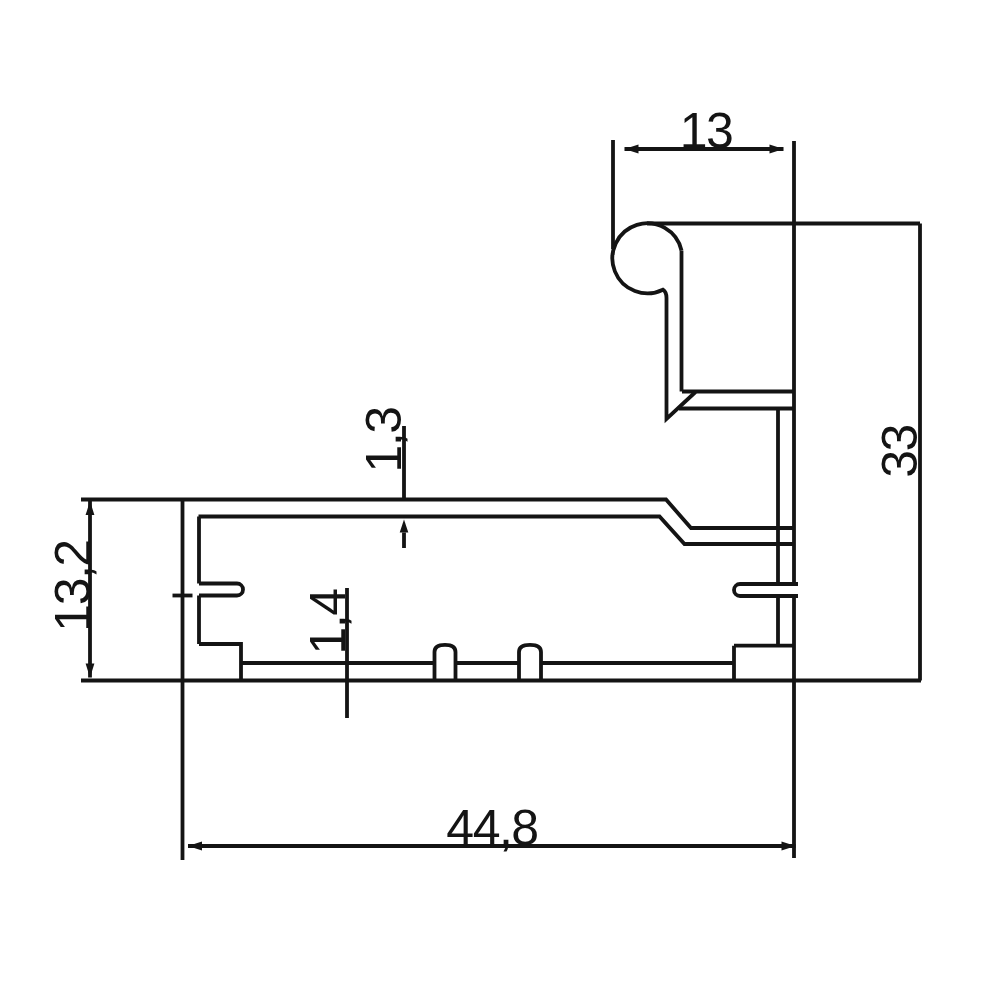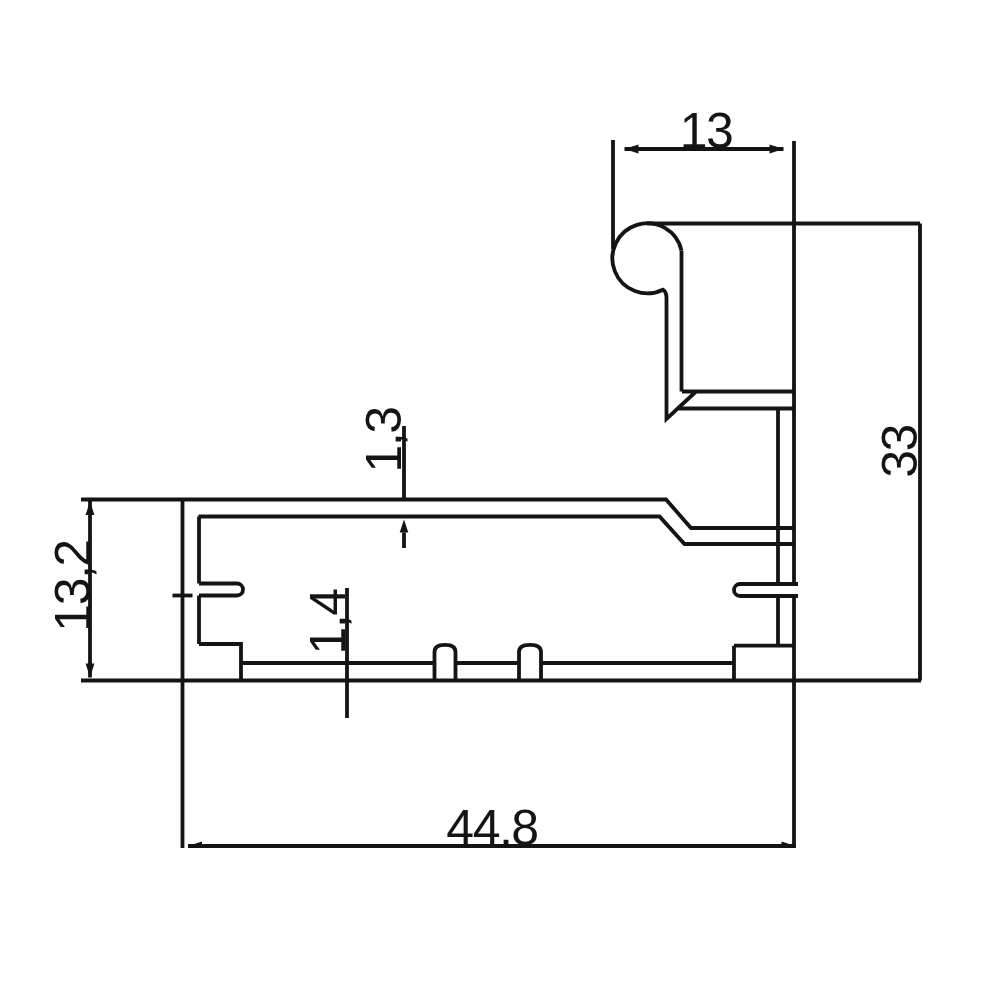--- a/index.html
+++ b/index.html
@@ -1,16 +1,16 @@
 <!DOCTYPE html>
 <html><head>
 <meta charset="utf-8">
 <style>
   html,body{margin:0;padding:0;background:#fff;}
-  .wrap{width:1000px;height:848px;position:relative;background:#fff;overflow:hidden;}
+  .wrap{width:1000px;height:1000px;position:relative;background:#fff;overflow:hidden;}
   svg{display:block;filter:blur(0.7px);}
   text{font-family:"Liberation Sans",sans-serif;fill:#141414;}
 </style>
 </head>
 <body>
 <div class="wrap">
 <svg width="1000" height="1000" viewBox="0 0 1000 1000">
   <g stroke="#141414" stroke-width="3.8" fill="none" stroke-linecap="butt">
 
     <path d="M 647,223.5 H 920"></path>

